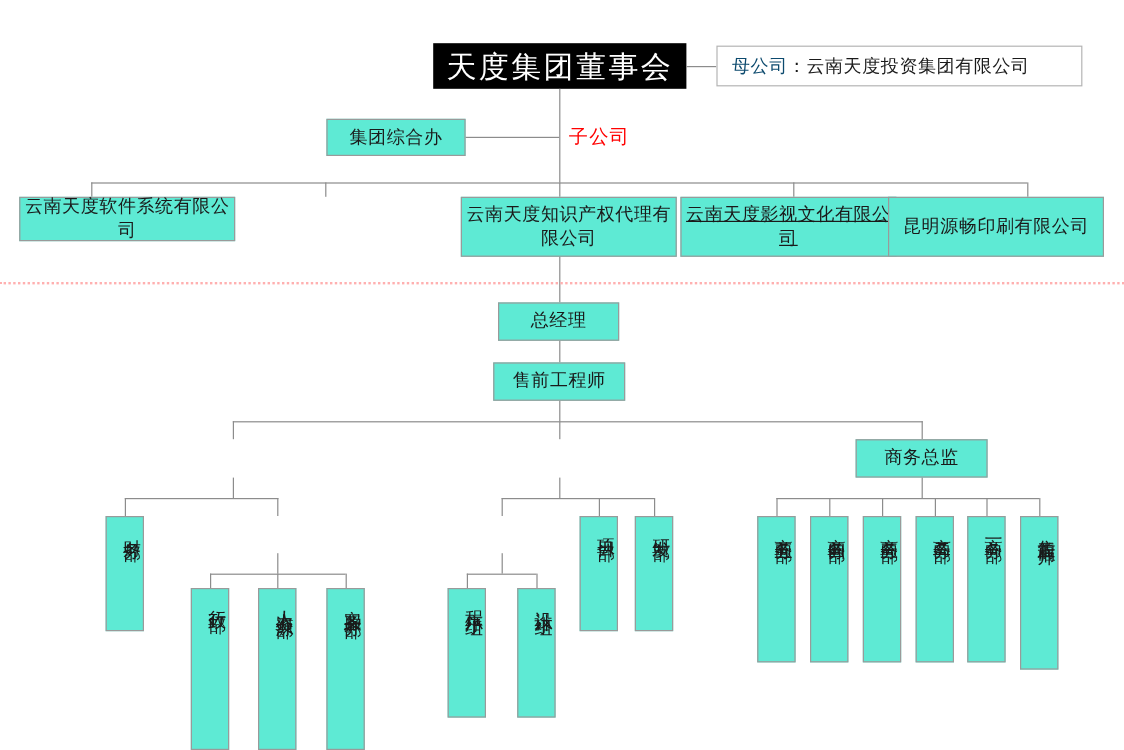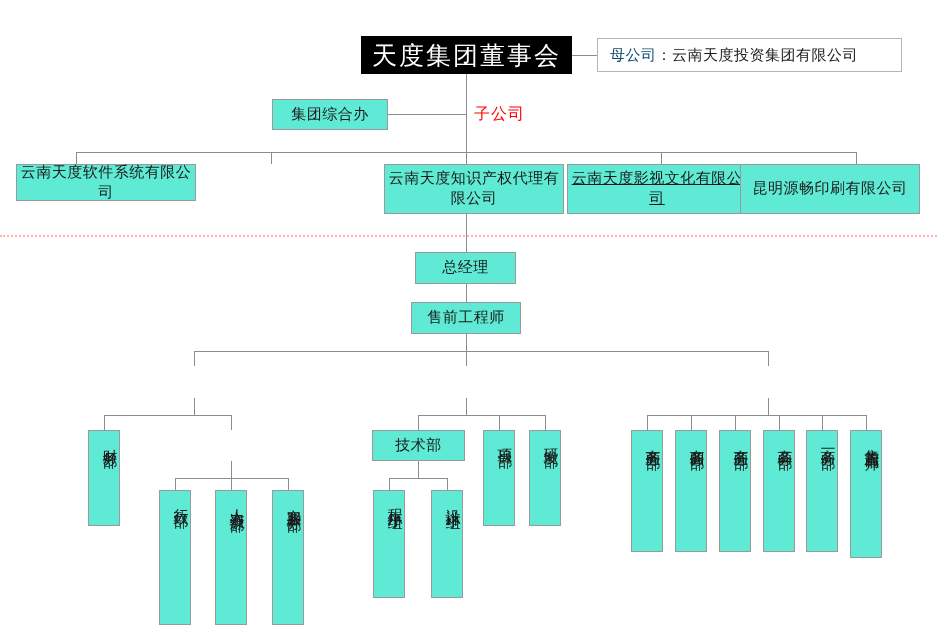--- a/index.html
+++ b/index.html
@@ -145,20 +145,23 @@
   <div class="box plain" style="left:411px; top:302px; width:110px; height:32px;">
     <span>售前工程师</span>
   </div>
   <div class="ln v" style="left:466px; top:334px; height:17px;"></div>
 
   <div class="ln h" style="left:194px; top:351px; width:575px;"></div>
   <div class="ln v" style="left:194px; top:351px; height:15px;"></div>
   <div class="ln v" style="left:466px; top:351px; height:15px;"></div>
   <div class="ln v" style="left:768px; top:351px; height:15px;"></div>
 
+  <div class="box plain" style="left:713px; top:366px; width:110px; height:32px;">
+    <span>商务总监</span>
+  </div>
 
   <div class="ln v" style="left:194px; top:398px; height:17px;"></div>
   <div class="ln h" style="left:104px; top:415px; width:128px;"></div>
   <div class="ln v" style="left:104px; top:415px; height:15px;"></div>
   <div class="ln v" style="left:231px; top:415px; height:15px;"></div>
 
   <div class="box vtext" style="left:88px; top:430px; width:32px; height:96px;">
     <span>财务部</span>
   </div>
 
@@ -177,23 +180,20 @@
   <div class="box vtext" style="left:272px; top:490px; width:32px; height:135px;">
     <span>客户服务部</span>
   </div>
 
   <div class="ln v" style="left:466px; top:398px; height:17px;"></div>
   <div class="ln h" style="left:418px; top:415px; width:127px;"></div>
   <div class="ln v" style="left:418px; top:415px; height:15px;"></div>
   <div class="ln v" style="left:499px; top:415px; height:15px;"></div>
   <div class="ln v" style="left:545px; top:415px; height:15px;"></div>
 
-  <div class="box plain" style="left:372px; top:430px; width:93px; height:31px;">
-    <span>技术部</span>
-  </div>
   <div class="ln v" style="left:418px; top:461px; height:17px;"></div>
   <div class="ln h" style="left:389px; top:478px; width:58px;"></div>
   <div class="ln v" style="left:389px; top:478px; height:12px;"></div>
   <div class="ln v" style="left:447px; top:478px; height:12px;"></div>
 
   <div class="box vtext" style="left:373px; top:490px; width:32px; height:108px;">
     <span>程序小组</span>
   </div>
   <div class="box vtext" style="left:431px; top:490px; width:32px; height:108px;">
     <span>设计小组</span>

